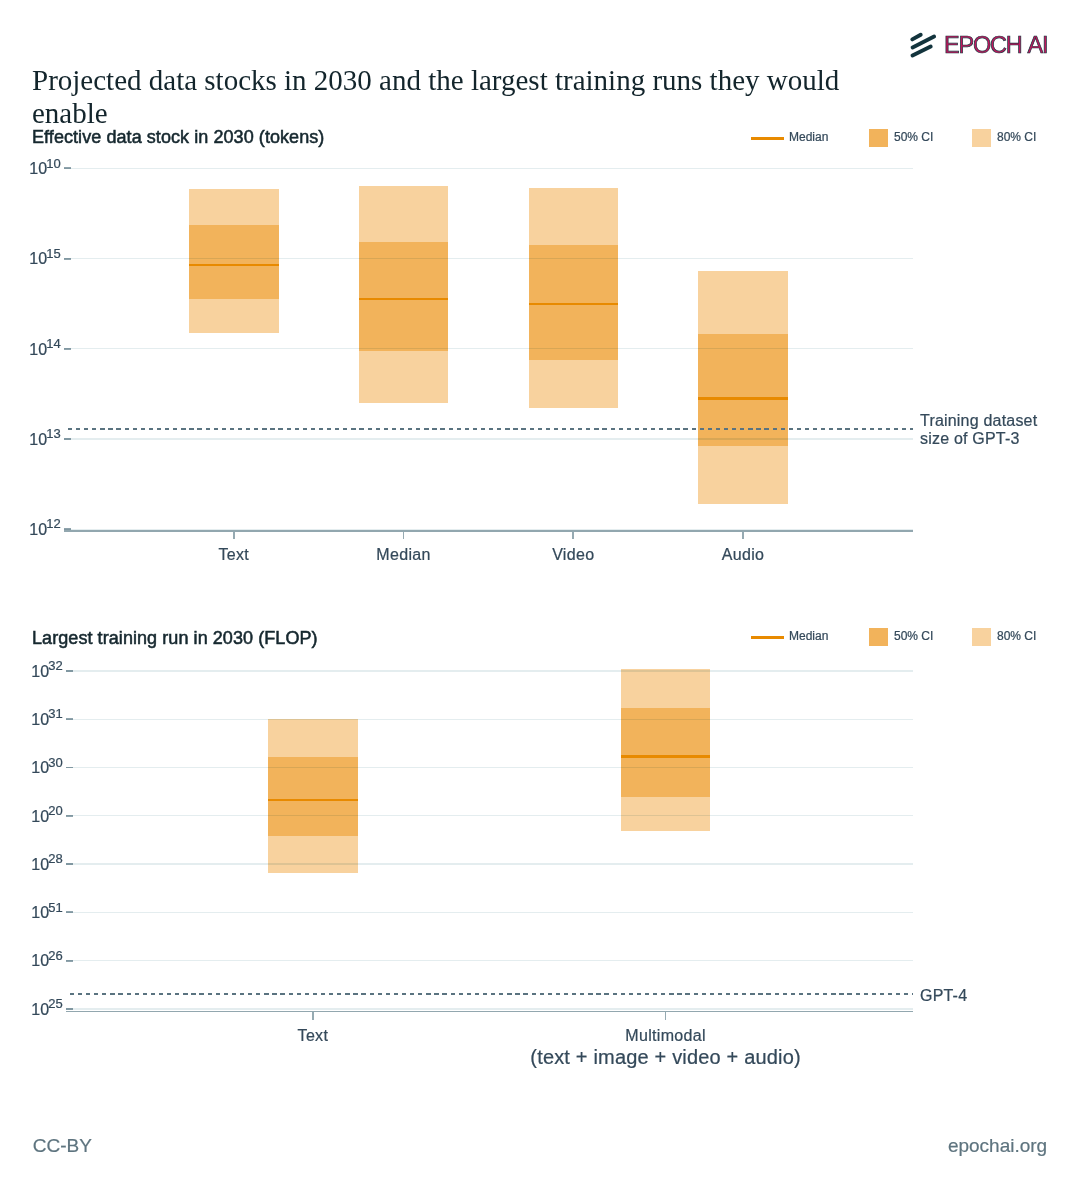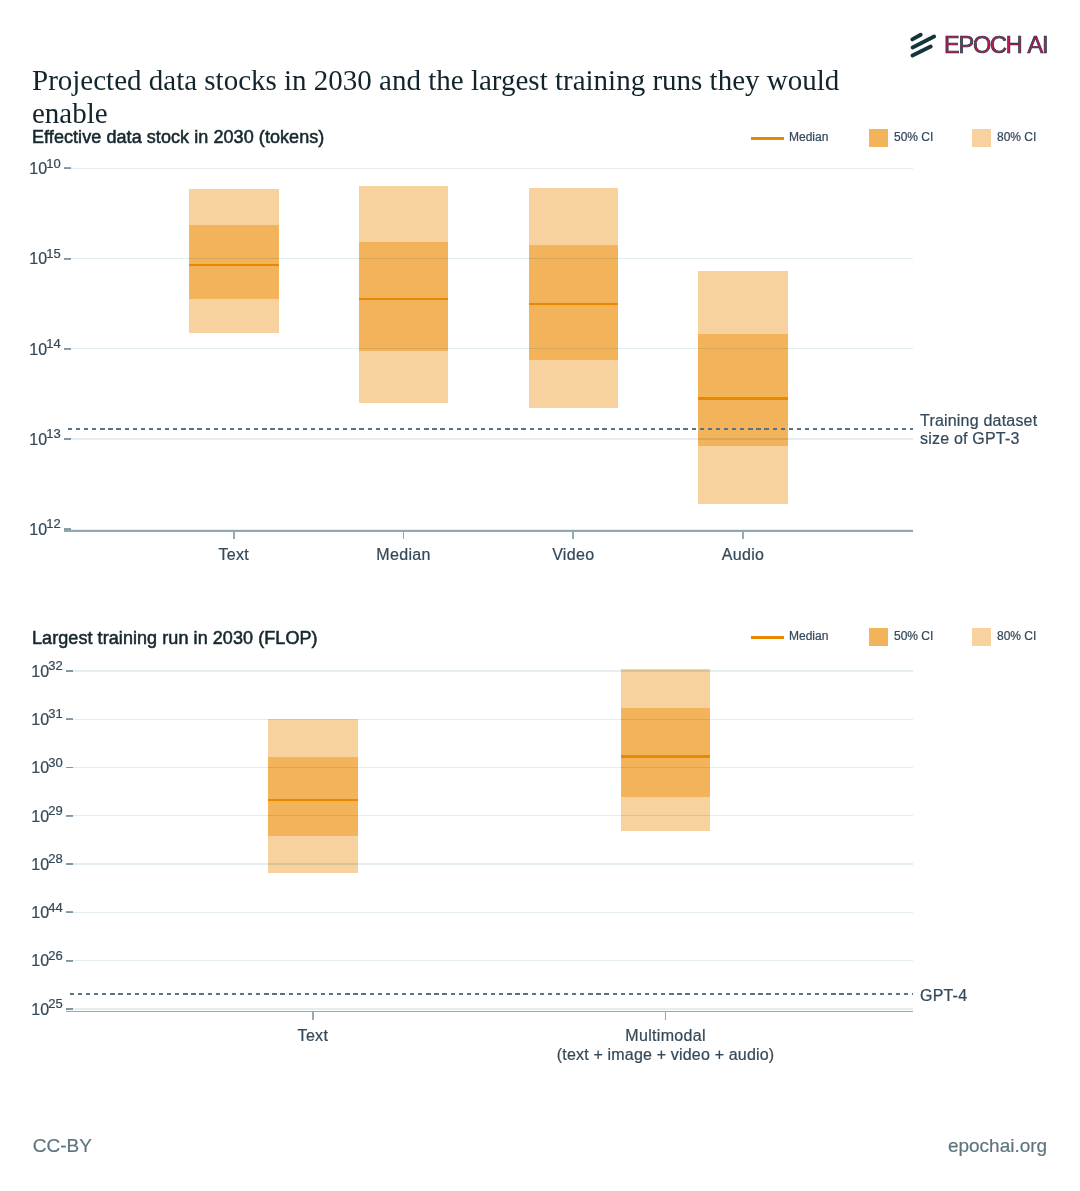--- a/index.html
+++ b/index.html
@@ -30,21 +30,21 @@
   .gridline { position:absolute; height:1.35px; background:#E4EDEF; mix-blend-mode:multiply; }
   .axisline { position:absolute; height:1.7px; background:#92A7AF; }
   .ytick { position:absolute; width:7.6px; height:1.9px; background:#8FA3AC; }
   .xtick { position:absolute; width:1.7px; height:7.5px; background:#96AAB2; }
   .ylabel { position:absolute; font-size:16px; color:#34495A; white-space:nowrap; text-align:right;
      -webkit-text-stroke:0.22px #34495A; }
   .ylabel sup { font-size:13px; line-height:0; vertical-align:baseline; position:relative; top:-6.5px; margin-left:-0.9px; }
   .xlabel { position:absolute; font-size:16px; color:#34495A; white-space:nowrap;
      text-align:center; transform:translateX(-50%); letter-spacing:0.32px;
      -webkit-text-stroke:0.22px #34495A; }
-  .xsub { position:absolute; font-size:16px; color:#34495A; white-space:nowrap;
+  .xsub { position:absolute; font-size:20px; color:#34495A; white-space:nowrap;
      text-align:left; transform:translateX(-50%); letter-spacing:0.18px;
      -webkit-text-stroke:0.22px #34495A; }
   .band { position:absolute; }
   .medline { position:absolute; height:2.3px; }
   .dashline { position:absolute; height:2.1px; }
   .annot { position:absolute; font-size:16px; color:#34495A; line-height:18.7px;
      white-space:pre; letter-spacing:0.2px; -webkit-text-stroke:0.22px #34495A; }
   #caption { position:absolute; left:32.9px; top:1085px; font-size:19px; color:#65808C; letter-spacing:0.11px;
      -webkit-text-stroke:0.22px #65808C; }
   #cc { position:absolute; left:32.7px; top:1134.5px; font-size:19px; color:#5E747F;text-align:center;
@@ -130,25 +130,25 @@
         <div class="lg-sw" style="left:972.3px;top:0.9px;background:#F8D29E"></div>
         <div class="lg-lbl" style="left:997px;top:1.5px">80% CI</div>
       </div>
       <div class="ytick" style="left:65.8px;top:669.9499999999999px"></div>
       <div class="ylabel" style="left:0;width:62.7px;top:662.6px">10<sup>32</sup></div>
       <div class="ytick" style="left:65.8px;top:718.2499999999999px"></div>
       <div class="ylabel" style="left:0;width:62.7px;top:710.9px">10<sup>31</sup></div>
       <div class="ytick" style="left:65.8px;top:766.55px"></div>
       <div class="ylabel" style="left:0;width:62.7px;top:759.2px">10<sup>30</sup></div>
       <div class="ytick" style="left:65.8px;top:814.8499999999999px"></div>
-      <div class="ylabel" style="left:0;width:62.7px;top:807.5px">10<sup>29</sup></div>
+      <div class="ylabel" style="left:0;width:62.7px;top:807.5px">10<sup>20</sup></div>
       <div class="ytick" style="left:65.8px;top:863.1499999999999px"></div>
       <div class="ylabel" style="left:0;width:62.7px;top:855.8px">10<sup>28</sup></div>
       <div class="ytick" style="left:65.8px;top:911.4499999999999px"></div>
-      <div class="ylabel" style="left:0;width:62.7px;top:904.1px">10<sup>44</sup></div>
+      <div class="ylabel" style="left:0;width:62.7px;top:904.1px">10<sup>51</sup></div>
       <div class="ytick" style="left:65.8px;top:959.7499999999999px"></div>
       <div class="ylabel" style="left:0;width:62.7px;top:952.4px">10<sup>26</sup></div>
       <div class="ytick" style="left:65.8px;top:1008.05px"></div>
       <div class="ylabel" style="left:0;width:62.7px;top:1000.7px">10<sup>25</sup></div>
       <div class="axisline" style="left:66px;top:1010.55px;width:846.8px"></div>
       <div class="band" style="left:268.15px;top:718.9912776462984px;width:89.5px;height:154.2096495701519px;background:#F8D29E"></div>
       <div class="band" style="left:268.15px;top:757.1230421392962px;width:89.5px;height:78.48239211667214px;background:#F2B35B"></div>
       <div class="medline" style="left:268.15px;top:799.0868080643517px;width:89.5px;background:#E88A00"></div>
       <div class="xtick" style="left:312.04999999999995px;top:1012.1999999999999px"></div>
       <div class="xlabel" style="left:312.9px;top:1027.4px">Text</div>

